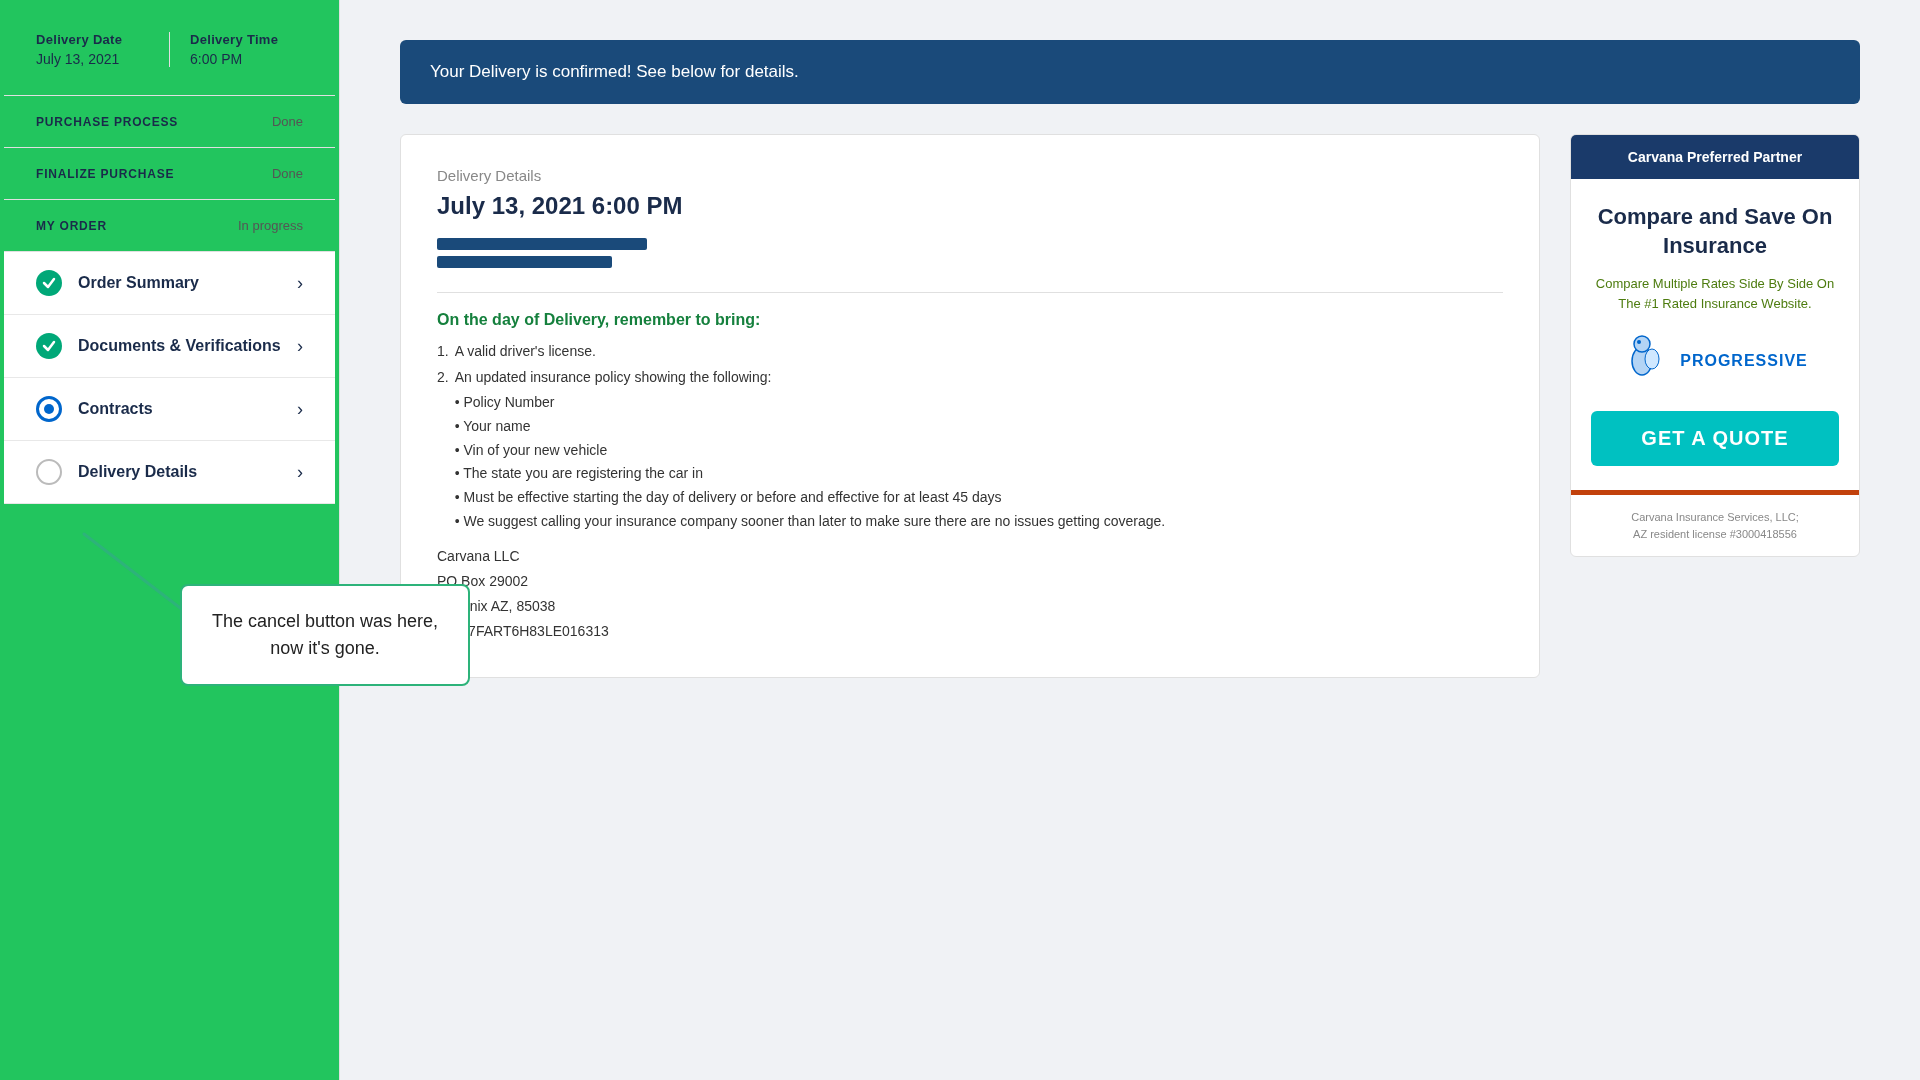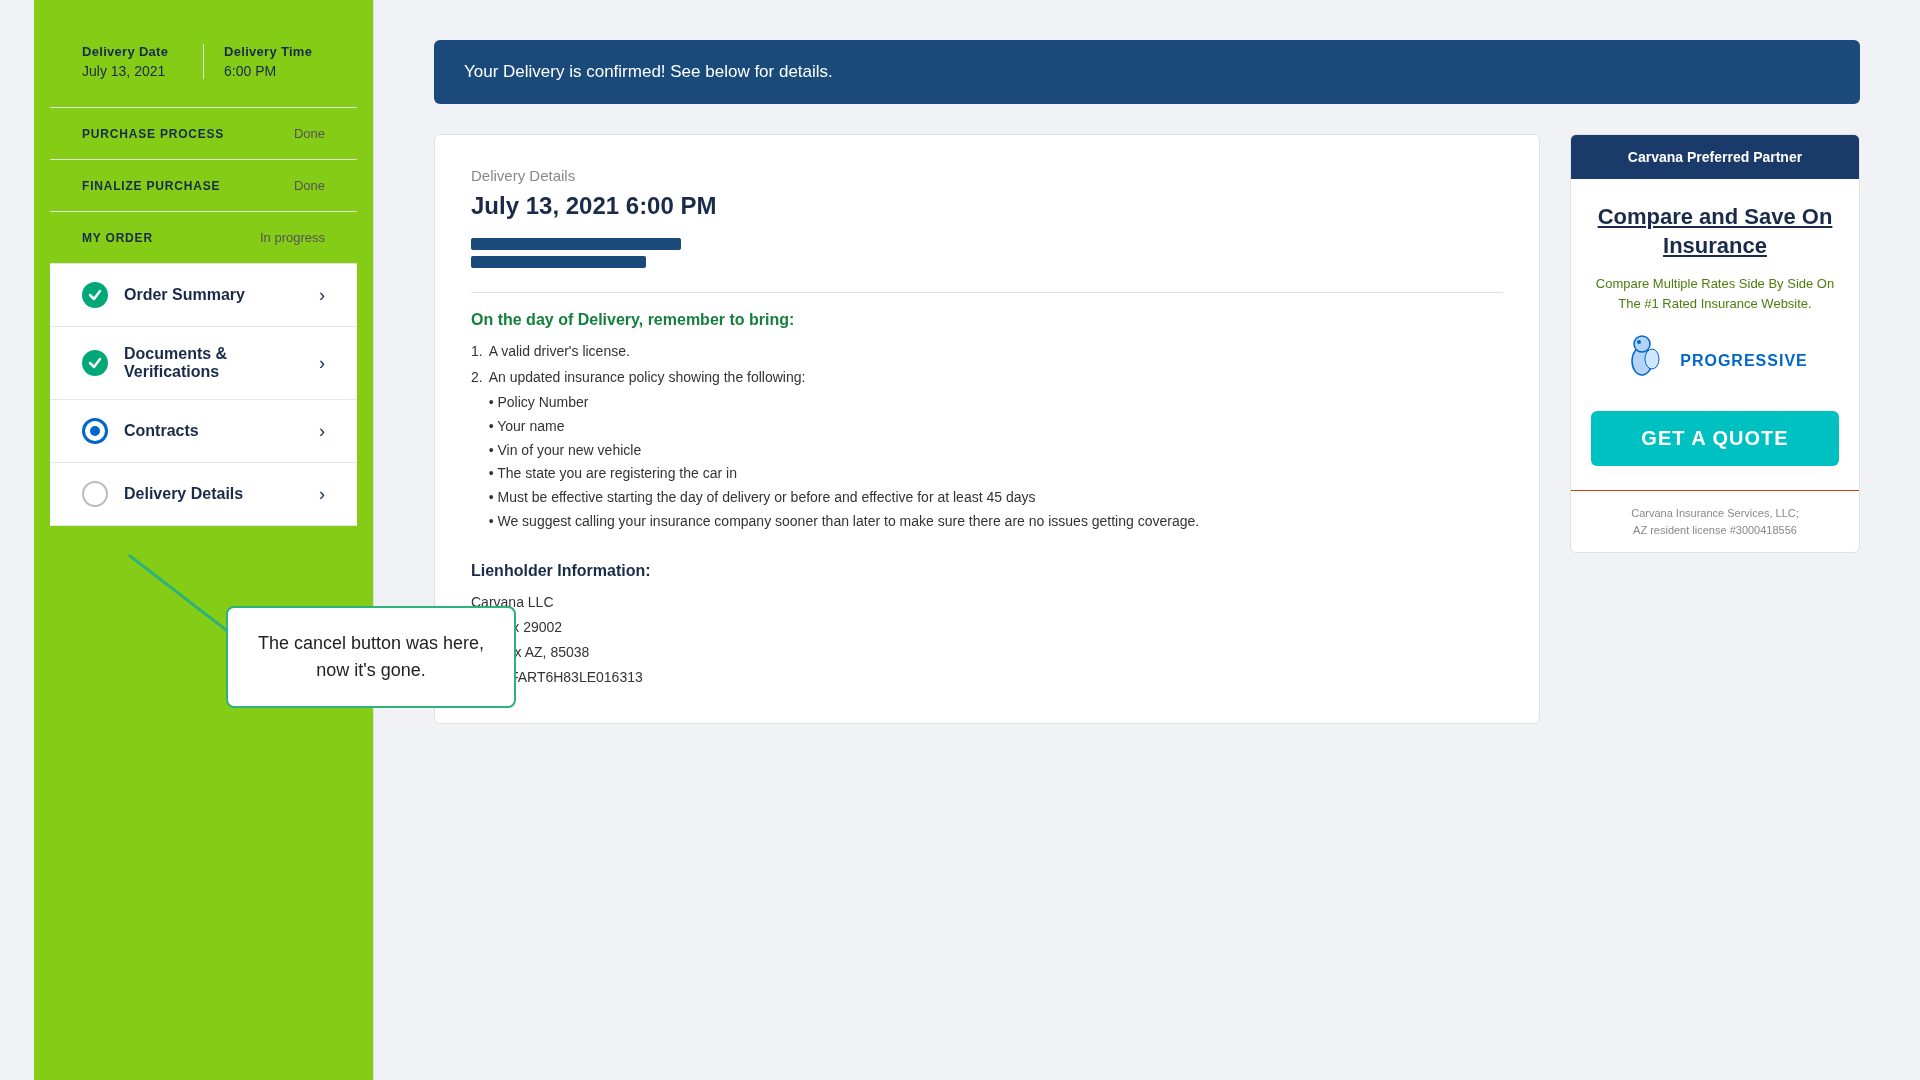--- a/index.html
+++ b/index.html
@@ -9,26 +9,25 @@
       display: flex;
       min-height: 1080px;
       width: 1920px;
       overflow: hidden;
     }
 
     
     .sidebar {
       width: 340px;
       min-width: 340px;
-      background: #84cc16;
-      padding: 16px;
+      background: #22c55e;
+      padding: 4px;
       border-right: 1px solid #e0e0e0;
       display: flex;
       flex-direction: column;
-      margin-left: 34px;
     }
 
     .sidebar-delivery-info {
       display: flex;
       gap: 0;
       padding: 28px 32px 28px 32px;
       border-bottom: 1px solid #e0e0e0;
     }
 
     .sidebar-delivery-col {
@@ -314,21 +313,20 @@
       padding: 24px 20px;
     }
 
     .insurance-card-title {
       font-size: 22px;
       font-weight: 700;
       color: #1a2b4a;
       text-align: center;
       margin-bottom: 14px;
       line-height: 1.3;
-      text-decoration: underline;
     }
 
     .insurance-card-desc {
       font-size: 13px;
       color: #4d7c0f;
       text-align: center;
       margin-bottom: 18px;
       line-height: 1.5;
     }
 
@@ -361,21 +359,21 @@
       letter-spacing: 1px;
       cursor: pointer;
       text-align: center;
     }
 
     .insurance-card-footer {
       padding: 14px 20px;
       font-size: 11px;
       color: #888;
       text-align: center;
-      border-top: 1px solid #c2410c;
+      border-top: 5px solid #c2410c;
       line-height: 1.5;
     }
 
     
     .arrow-svg {
       position: absolute;
       top: 0;
       left: 0;
     }
   </style>
@@ -497,21 +495,20 @@
               <li><span>Your name</span></li>
               <li><span>Vin of your new vehicle</span></li>
               <li><span>The state you are registering the car in</span></li>
               <li><span>Must be effective starting the day of delivery or before and effective for at least 45 days</span></li>
               <li><span>We suggest calling your insurance company sooner than later to make sure there are no issues getting coverage.</span></li>
             </ul>
           </div>
         </li>
       </ol>
 
-      <div class="lienholder-title">Lienholder Information:</div>
       <div class="lienholder-info">
         <div>Carvana LLC</div>
         <div>PO Box 29002</div>
         <div>Phoenix AZ, 85038</div>
         <div>VIN: 7FART6H83LE016313</div>
       </div>
     </div>
 
     <div class="insurance-card">
       <div class="insurance-card-header">Carvana Preferred Partner</div>

